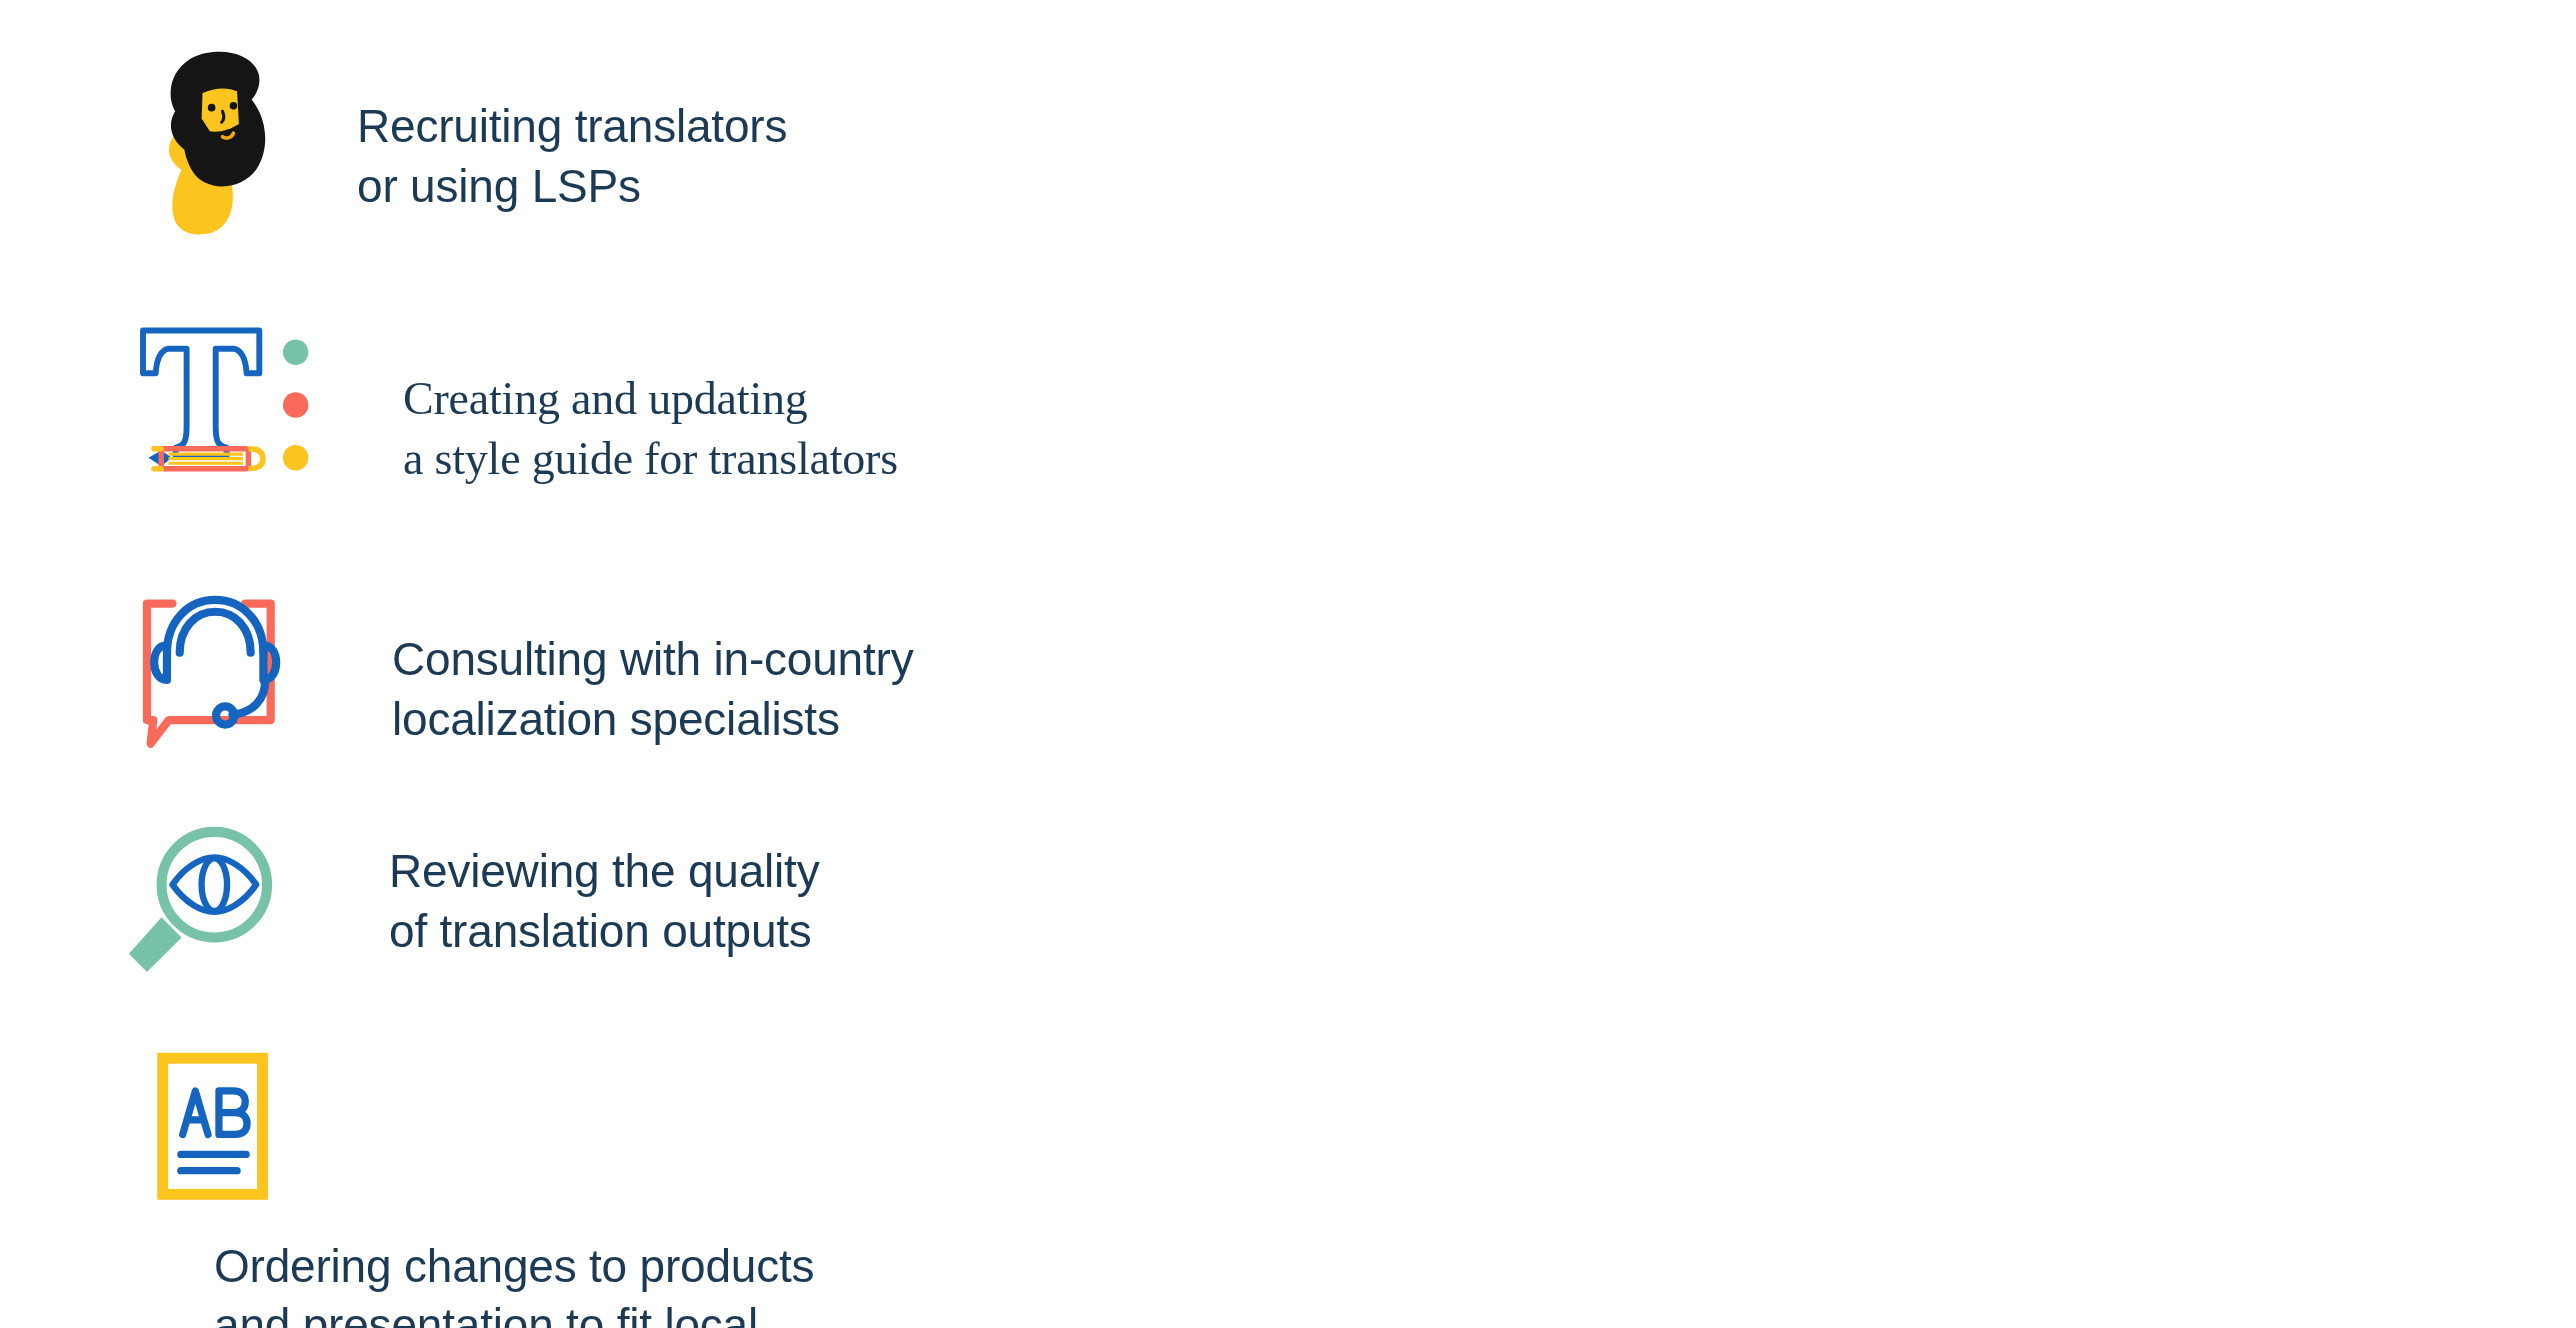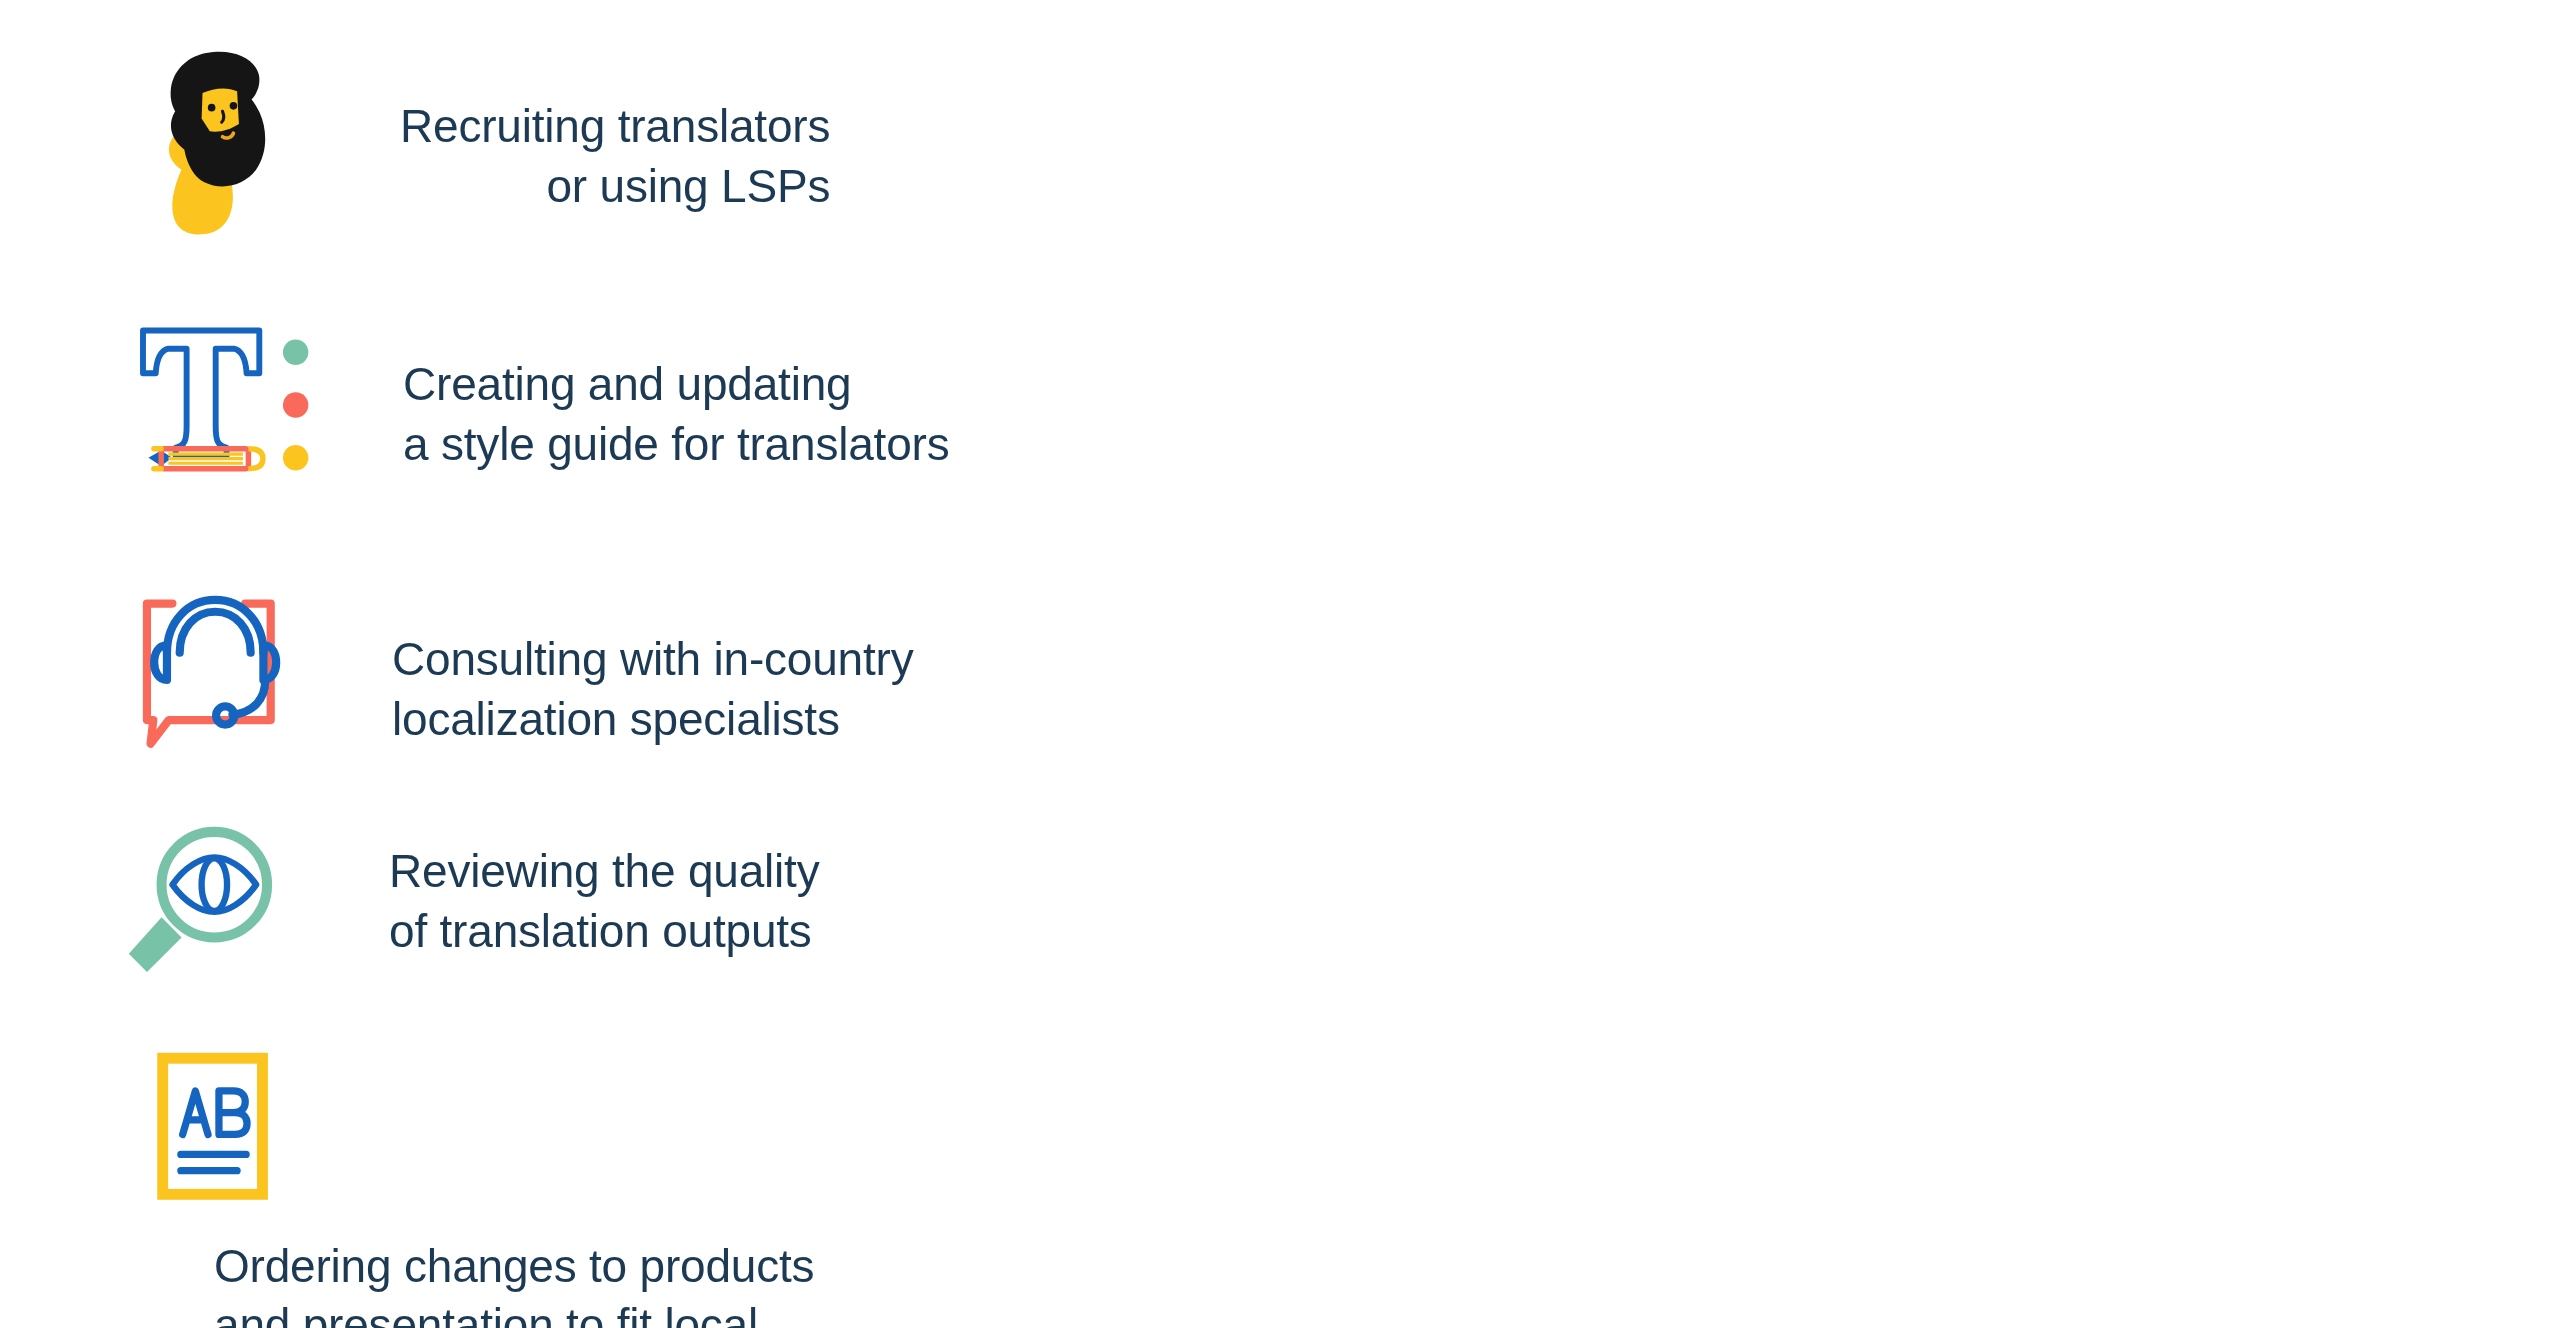--- a/index.html
+++ b/index.html
@@ -52,22 +52,22 @@
     font-family: "Liberation Sans", sans-serif;
   }
 
   
   .L1 { left: 146px; top: 44px;   }
   .L2 { left: 123px; top: 314px;  }
   .L3 { left: 114px; top: 569px;  }
   .L4 { left: 107px; top: 810px;  }
   .L5 { left: 150px; top: 1047px; flex-direction: column; }
 
-  .L1 .item-text { margin-left: 90px; margin-top: 53px; text-align: right; }
-  .L2 .item-text { margin-left: 71px;  margin-top: 41px; }
+  .L1 .item-text { margin-left: 47px; margin-top: 53px; }
+  .L2 .item-text { margin-left: 71px;  margin-top: 55px; font-family: Liberation Serif, serif; }
   .L3 .item-text { margin-left: 82px;  margin-top: 61px; }
   .L4 .item-text { margin-left: 91px; margin-top: 32px; }
   .L5 .item-text { margin-left: 64px;  margin-top: 25.5px; }
 </style>
 </head>
 <body>
 
 <div class="board">
 
   <div class="column column-left">

